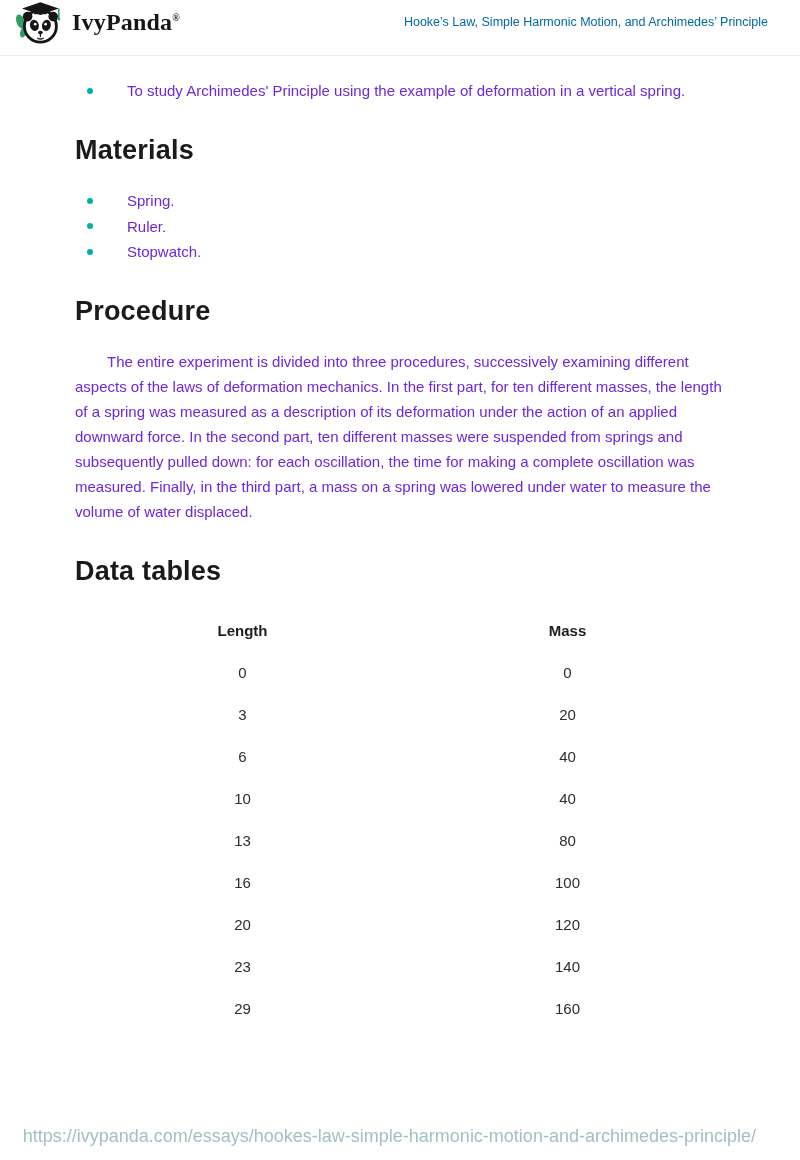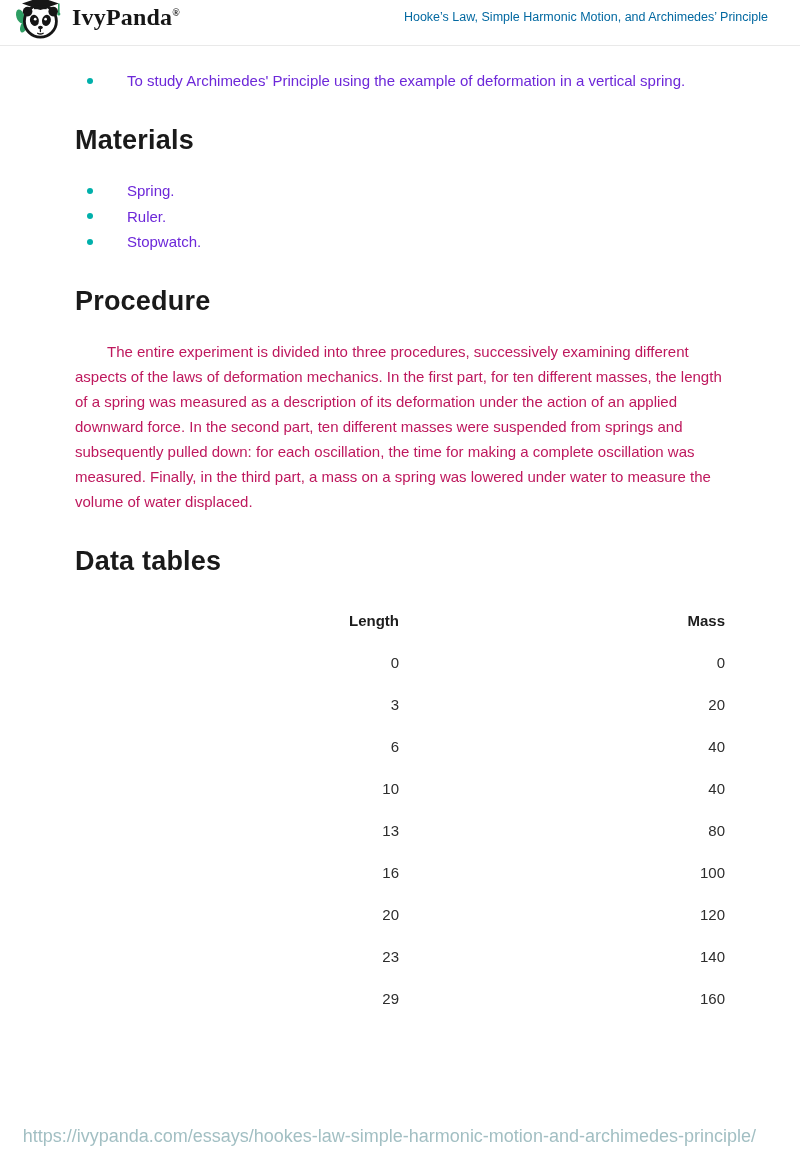--- a/index.html
+++ b/index.html
@@ -10,21 +10,21 @@
     position: relative;
     font-family: "Liberation Sans", sans-serif;
     color: #2d2d2d;
     overflow: hidden;
   }
 
   
   .header {
     display: flex;
     align-items: center;
-    height: 46px;
+    height: 56px;
     padding: 0 32px 11px 14px;
     border-bottom: 1px solid #e9e9e9;
   }
   .logo-wrap {
     width: 48px;
     height: 48px;
     flex: 0 0 auto;
     margin-right: 10px;
     position: relative;
     top: 1px;
@@ -82,36 +82,36 @@
     color: #1a1a1a;
     margin-top: 32px;
     margin-bottom: 22px;
     letter-spacing: 0.2px;
   }
   .materials-list li { margin-bottom: 0.5px; }
 
   .body-paragraph {
     font-size: 15px;
     line-height: 25px;
-    color: #be185d;
+    color: #6d28d9;
     text-indent: 32px;
     margin-top: 14px;
   }
 
   
   table.data-table {
     width: 100%;
     border-collapse: collapse;
     table-layout: fixed;
     margin-top: 10px;
   }
   table.data-table col.c1 { width: 324px; }
   table.data-table th,
   table.data-table td {
-    text-align: right;
+    text-align: center;
     font-size: 15px;
     padding: 12.5px 0 12.5px 11px;
     color: #2d2d2d;
   }
   table.data-table th {
     font-weight: bold;
     color: #1d1d1d;
   }
 
   

